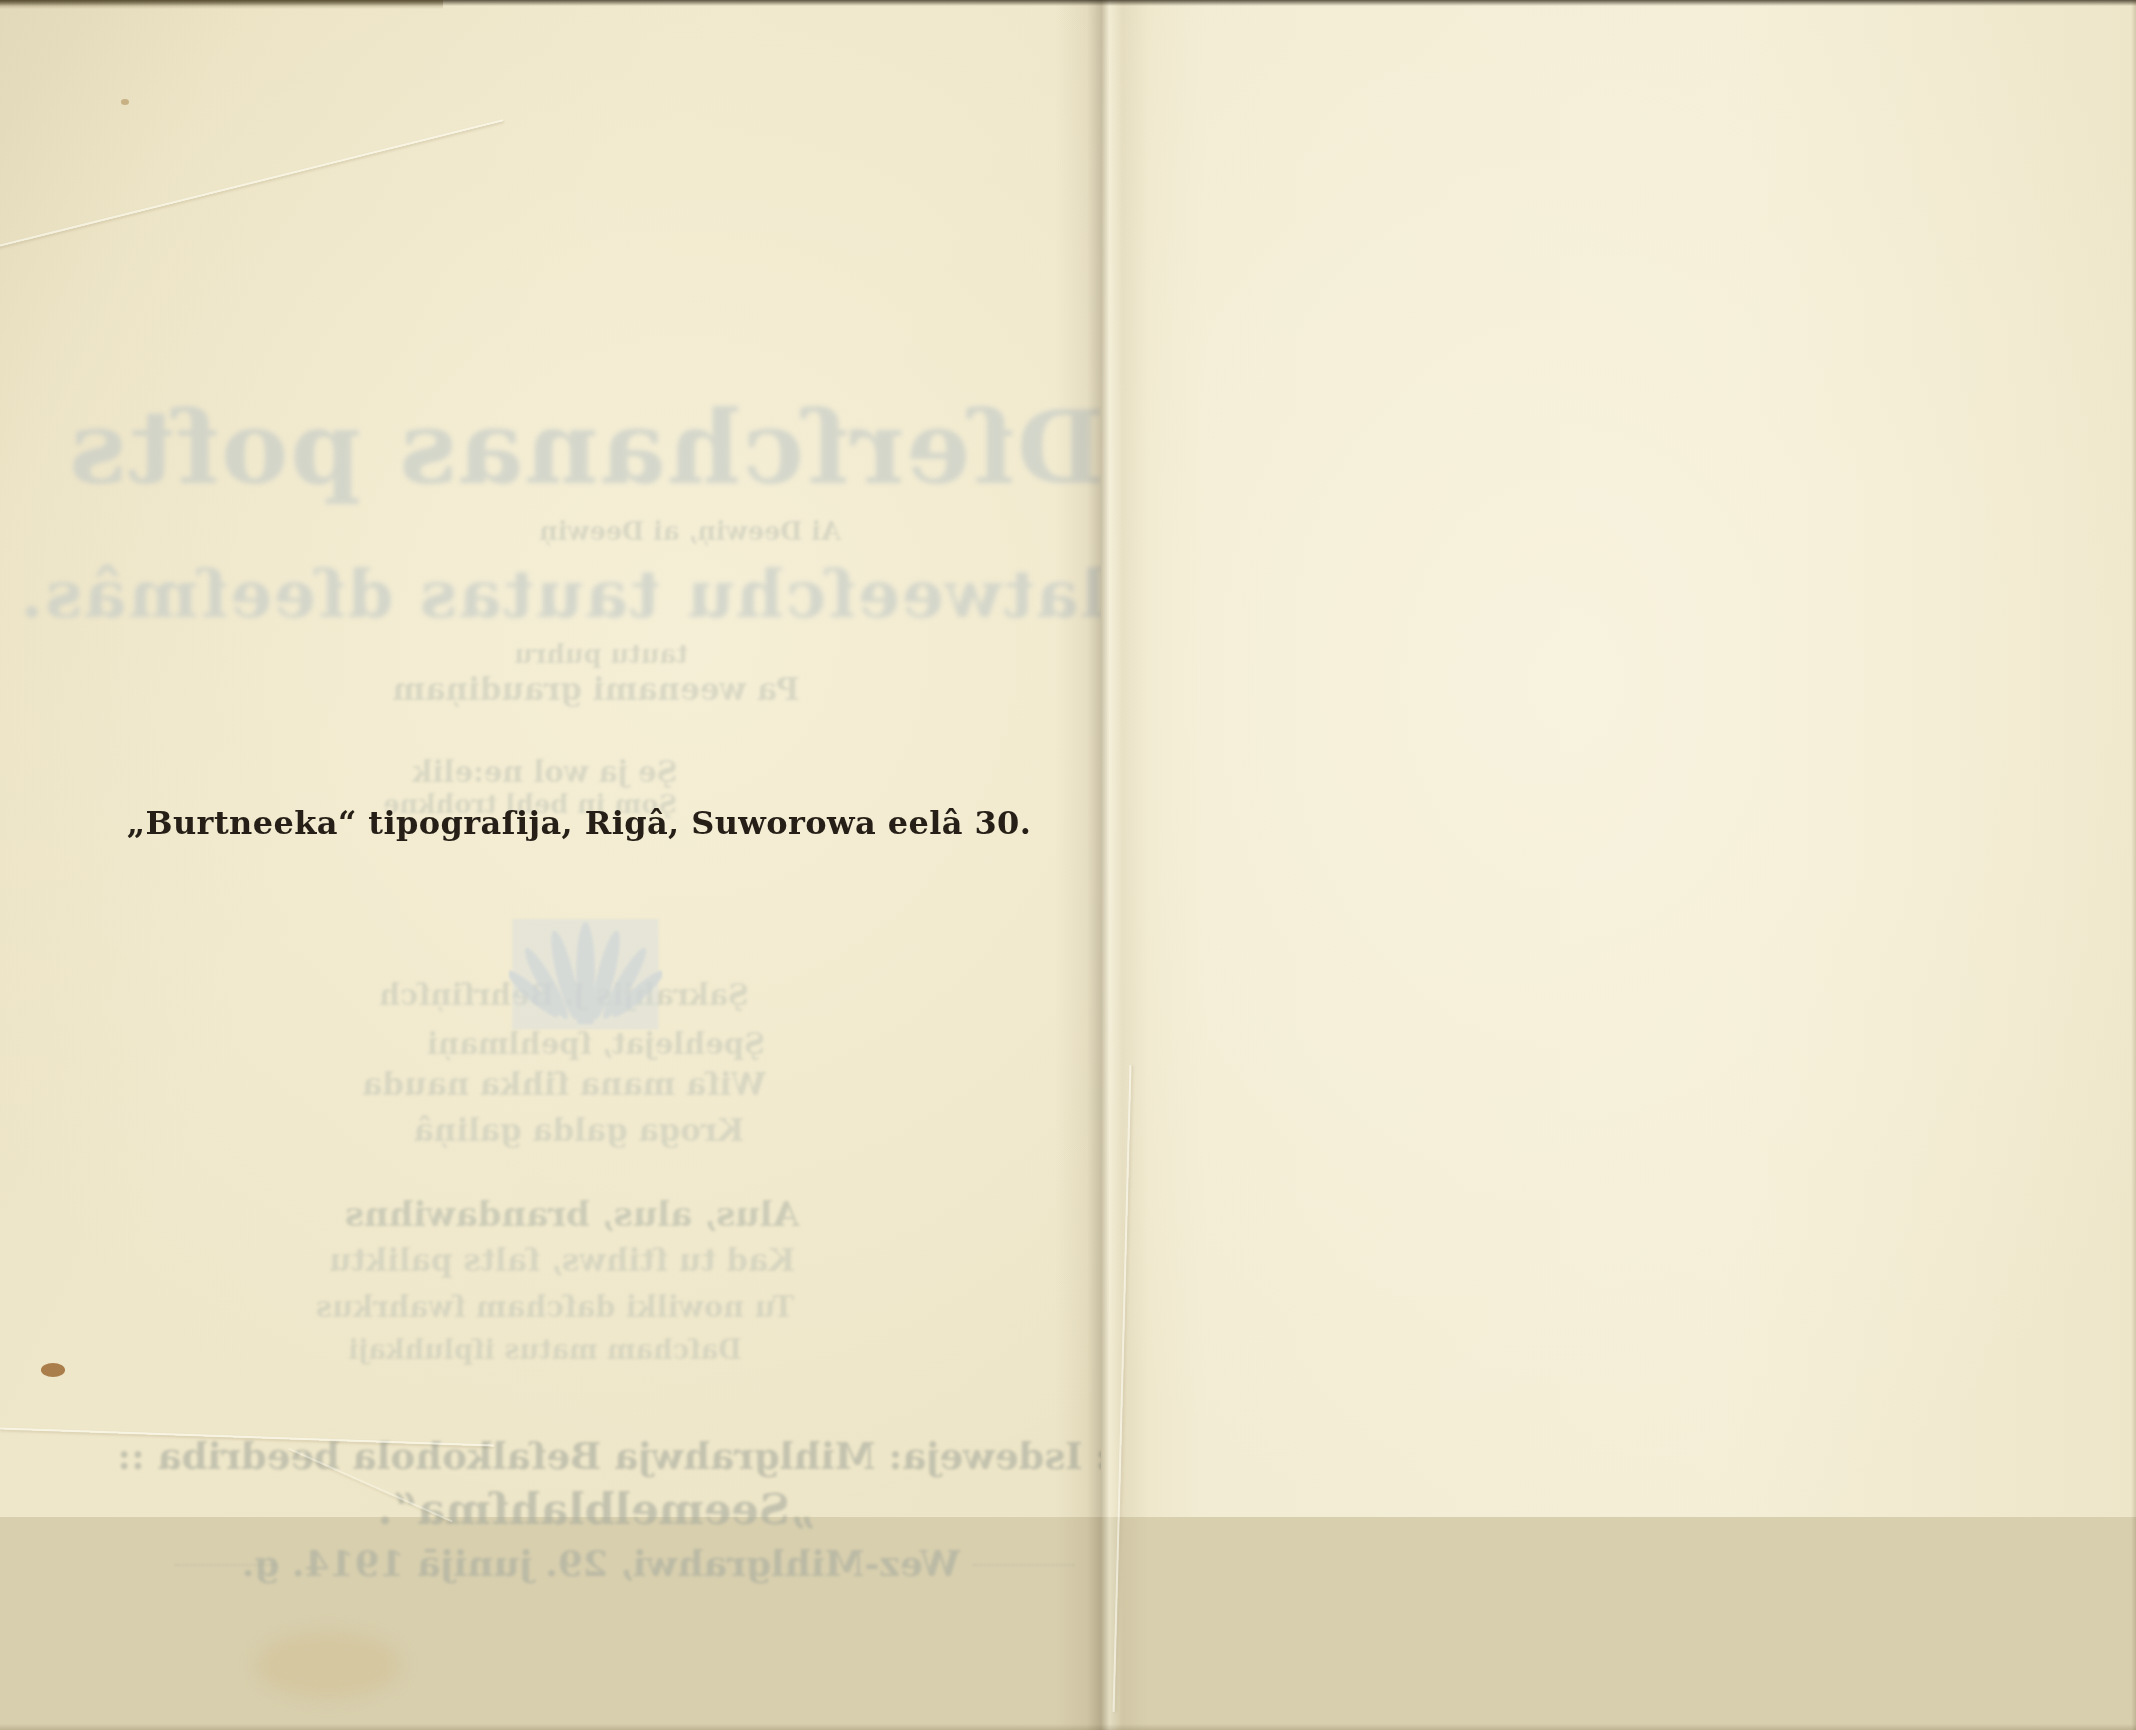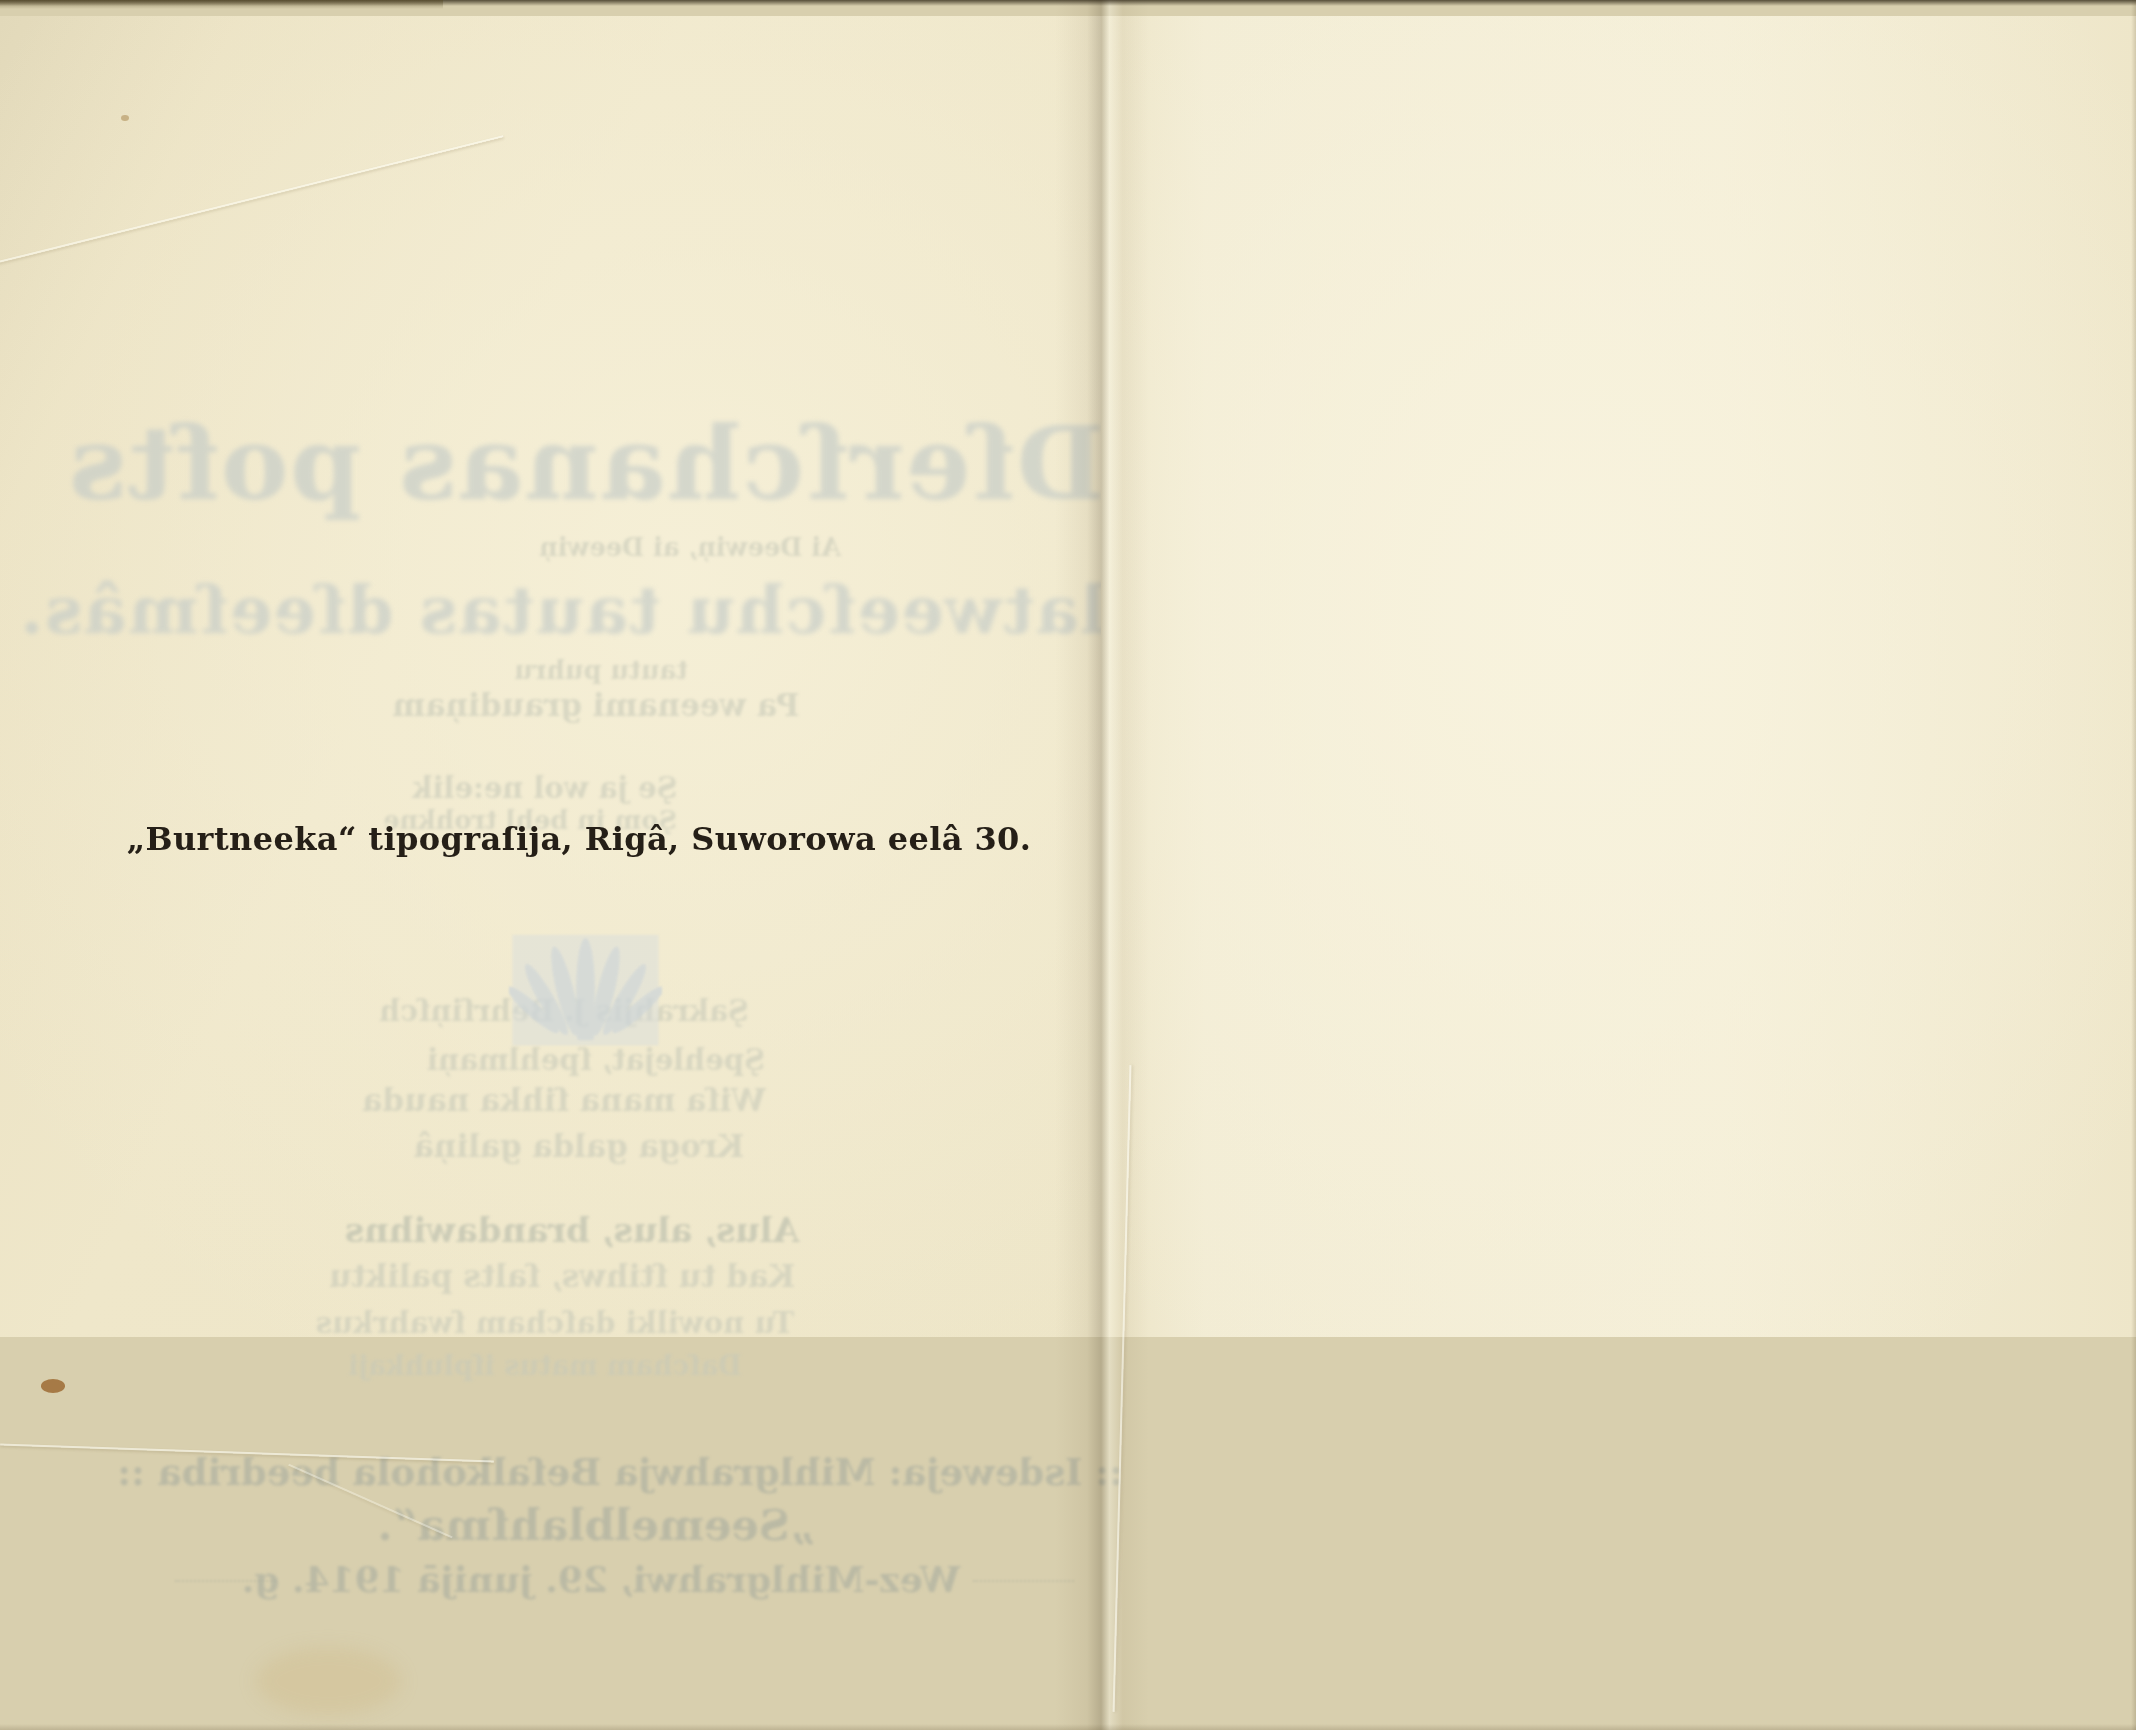--- a/index.html
+++ b/index.html
@@ -1,19 +1,19 @@
 <!DOCTYPE html>
 <html style="font-size:13.6px"><head>
 <meta charset="utf-8">
 <style>
   html,body{margin:0;padding:0;background:#d8cfae;}
   .scan{position:relative;width:2136px;height:1731px;overflow:hidden;
         font-family:"DejaVu Serif","Liberation Serif",serif;}
   
-  .page{position:absolute;top:16px;height:1321px;}
+  .page{position:absolute;top:0;height:1517px;}
   .page-left{left:0;width:1101px;
     background:
       radial-gradient(ellipse 1193px 1278px at 62% 42%, rgba(246,240,216,.9) 0%, rgba(0,0,0,0) 70%),
       linear-gradient(115deg,#e2d9ba 0%,#ebe2c3 14%,#efe7ca 40%,#ede5c7 100%);}
   .page-right{left:1101px;width:1036px;
     background:
       radial-gradient(ellipse 937px 1193px at 45% 45%, rgba(248,243,222,.95) 0%, rgba(0,0,0,0) 75%),
       linear-gradient(90deg,#ece4c6 0%,#f2ecd4 10%,#f4eed7 60%,#eee6c9 100%);}
   
   .fold{position:absolute;top:0;left:1055px;width:94px;height:1731px;

